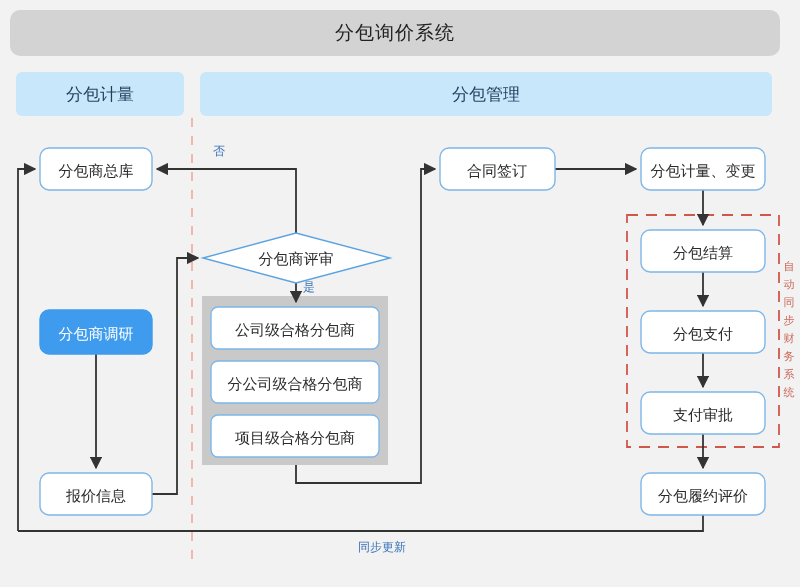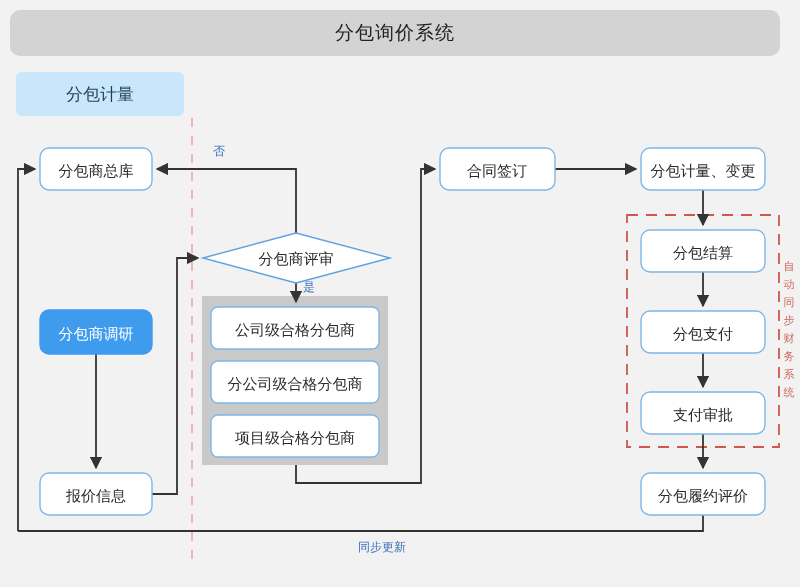--- a/index.html
+++ b/index.html
@@ -124,20 +124,23 @@
 
 <div id="page">
 
   <div class="title-bar">
     <span class="txt">分包询价系统</span>
   </div>
 
   <div class="lane lane-left">
     <span class="txt">分包计量</span>
   </div>
+  <div class="lane lane-right">
+    <span class="txt">分包管理</span>
+  </div>
 
   <svg id="diagram" viewBox="0 0 800 587">
     <defs>
       <marker id="arrow" viewBox="0 0 10 10" refX="9" refY="5" markerWidth="7" markerHeight="7" orient="auto-start-reverse">
         <path d="M 0 0 L 10 5 L 0 10 z" fill="#333333"></path>
       </marker>
     </defs>
 
     <path class="dash-divider" d="M 192 118 L 192 568"></path>
 

